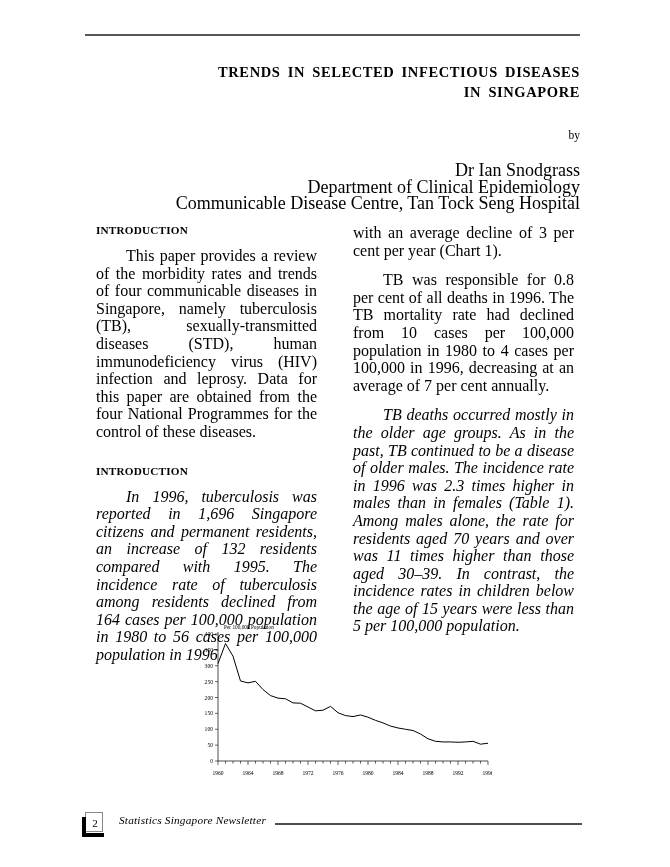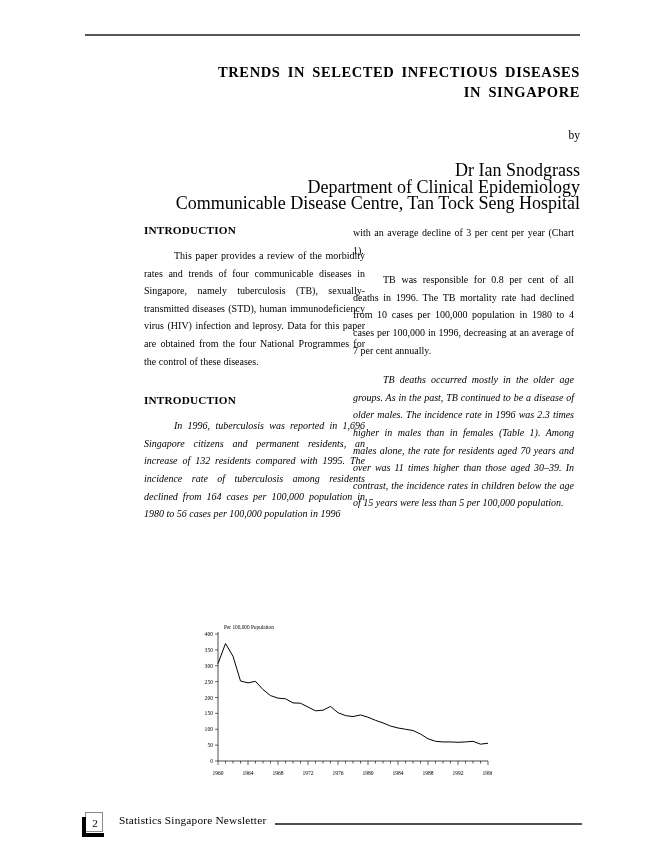--- a/index.html
+++ b/index.html
@@ -65,34 +65,34 @@
     left: 96px;
     top: 224px;
     width: 478px;
     height: 360px;
   }
   .col {
     position: absolute;
     top: 0;
     width: 221px;
   }
-  .col-left  { left: 0; margin-left: 48px; }
+  .col-left  { left: 0; }
   .col-right { left: 257px; }
 
   .section-head {
     font-size: 11.2px;
     font-weight: bold;
     letter-spacing: 0.2px;
     margin: 0 0 11px 0;
   }
   .section-head.spaced { margin-top: 24px; }
 
   p.body {
     margin: 0 0 12px 0;
-    font-size: 10px;
+    font-size: 16px;
     line-height: 17.6px;
     text-align: justify;
     text-indent: 30px;
     hyphens: none;
   }
   p.body.cont { text-indent: 0; }
   p.body:last-child { margin-bottom: 0; font-style: italic; }
 
   
   .chart-caption {
@@ -165,20 +165,21 @@
     height: 20px;
     line-height: 20px;
     text-align: center;
     font-size: 11px;
   }
   .footer-title {
     position: absolute;
     left: 34px;
     top: 2px;
     font-size: 11.3px;
+    font-style: italic;
     letter-spacing: 0.2px;
   }
   .footer-rule {
     position: absolute;
     left: 190px;
     top: 11px;
     width: 307px;
     height: 1.6px;
     background: #4e4f53;
   }

